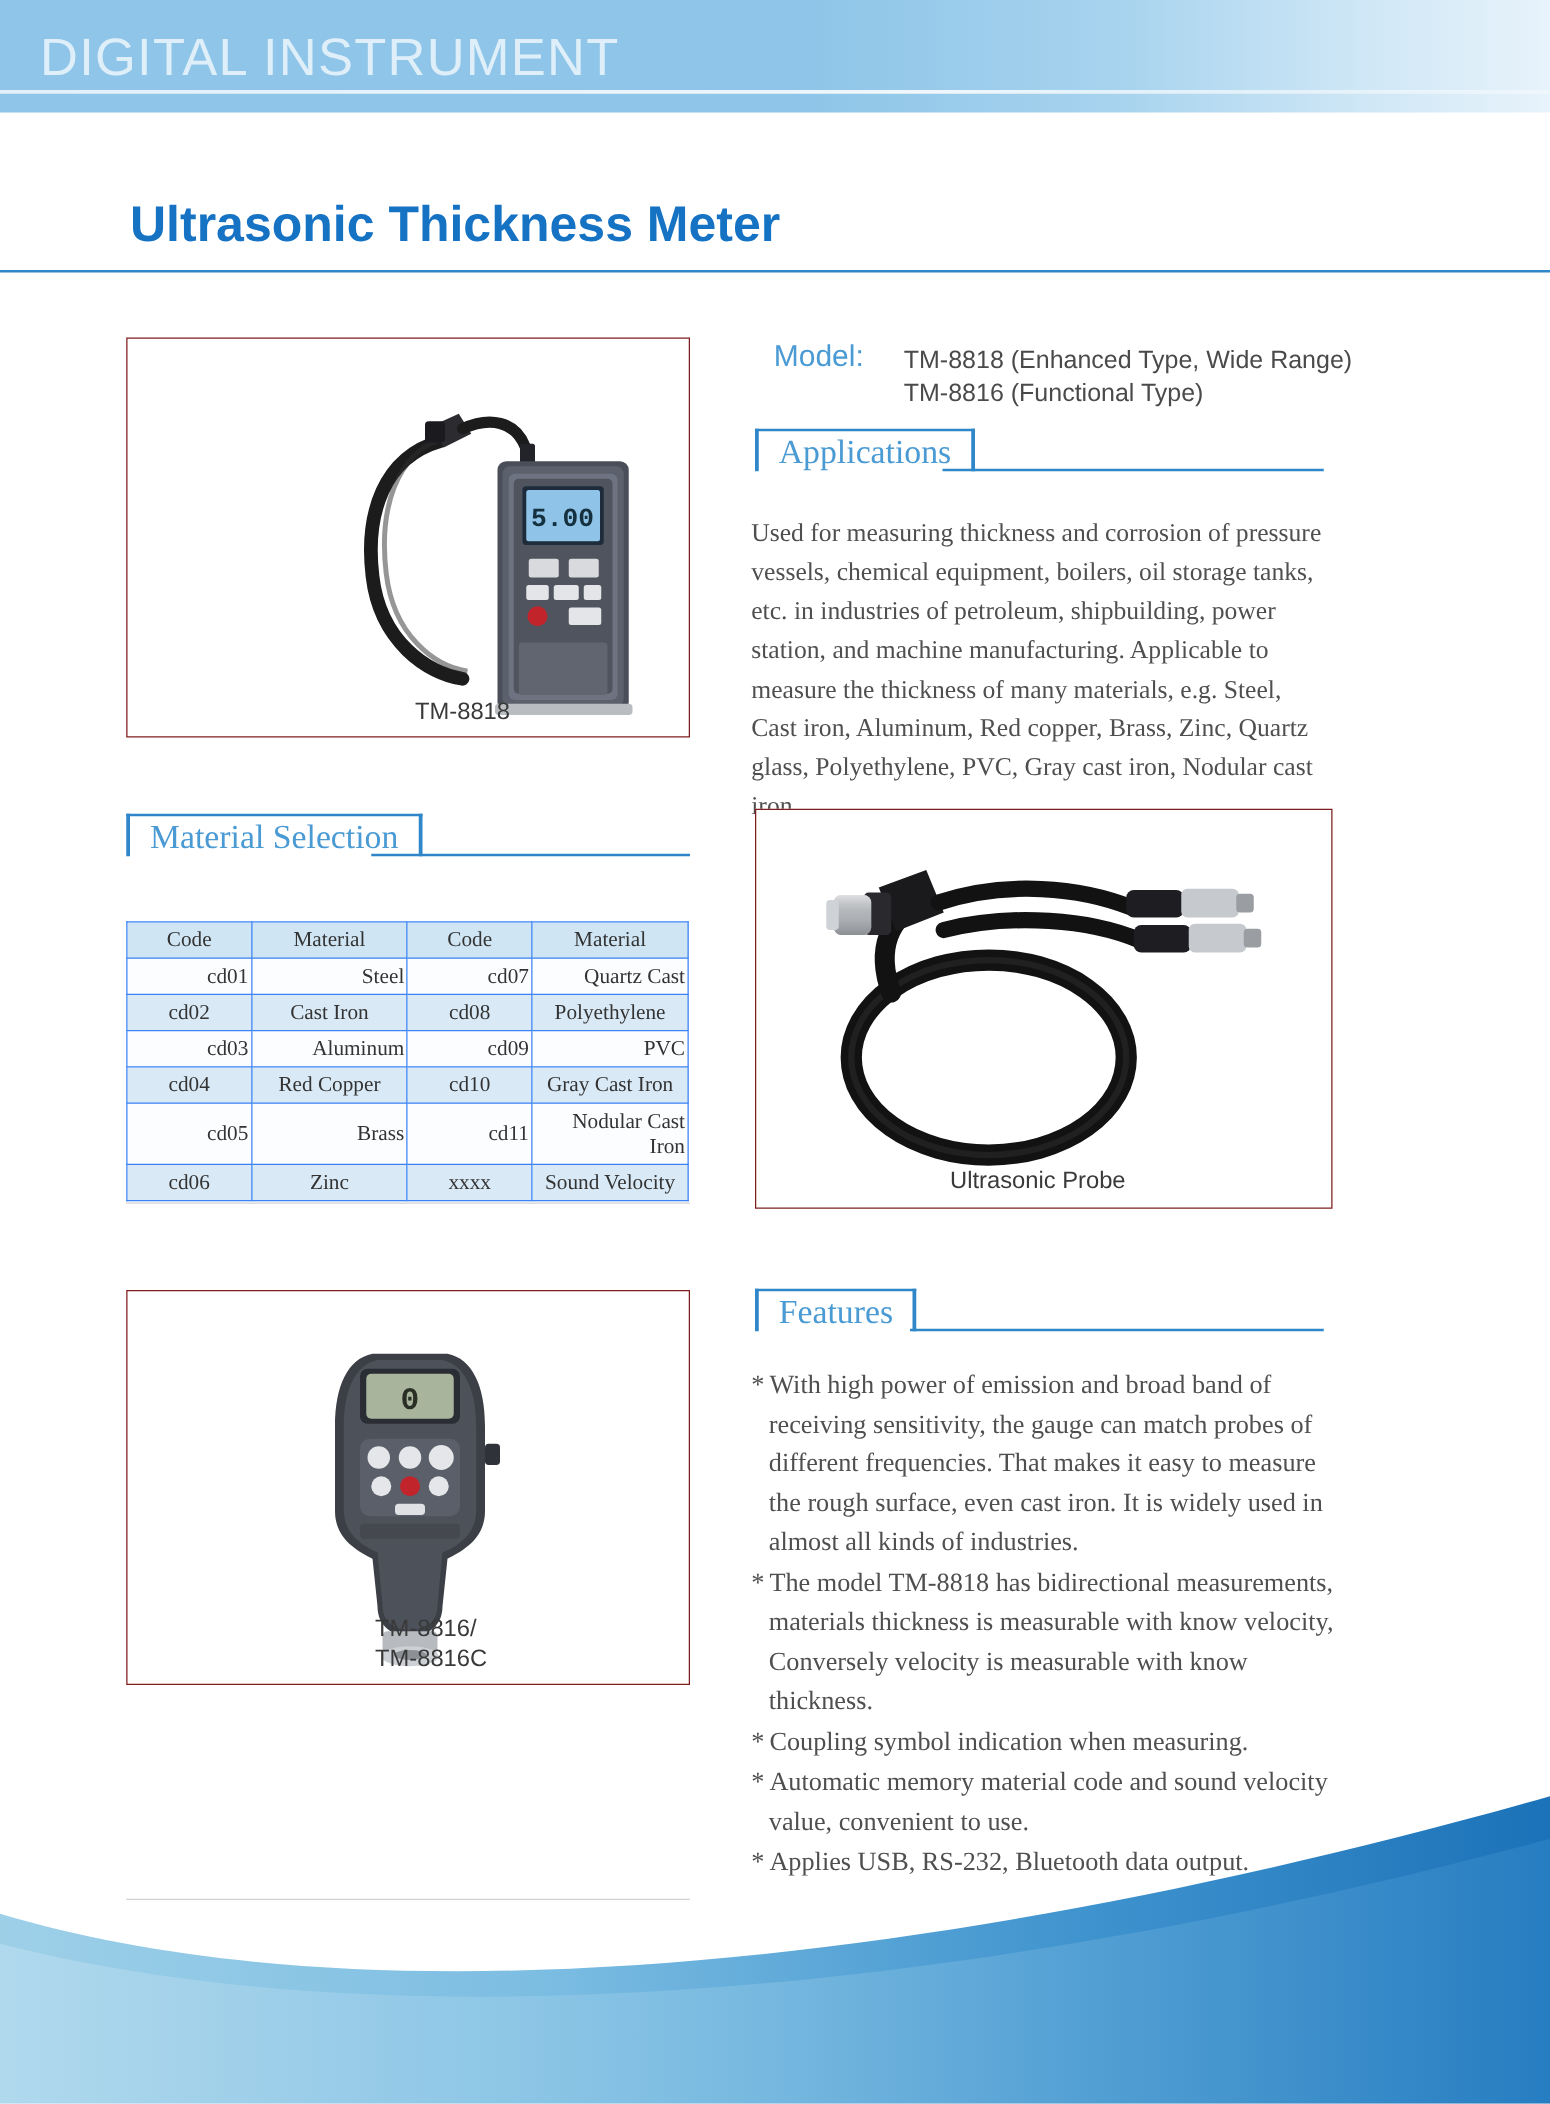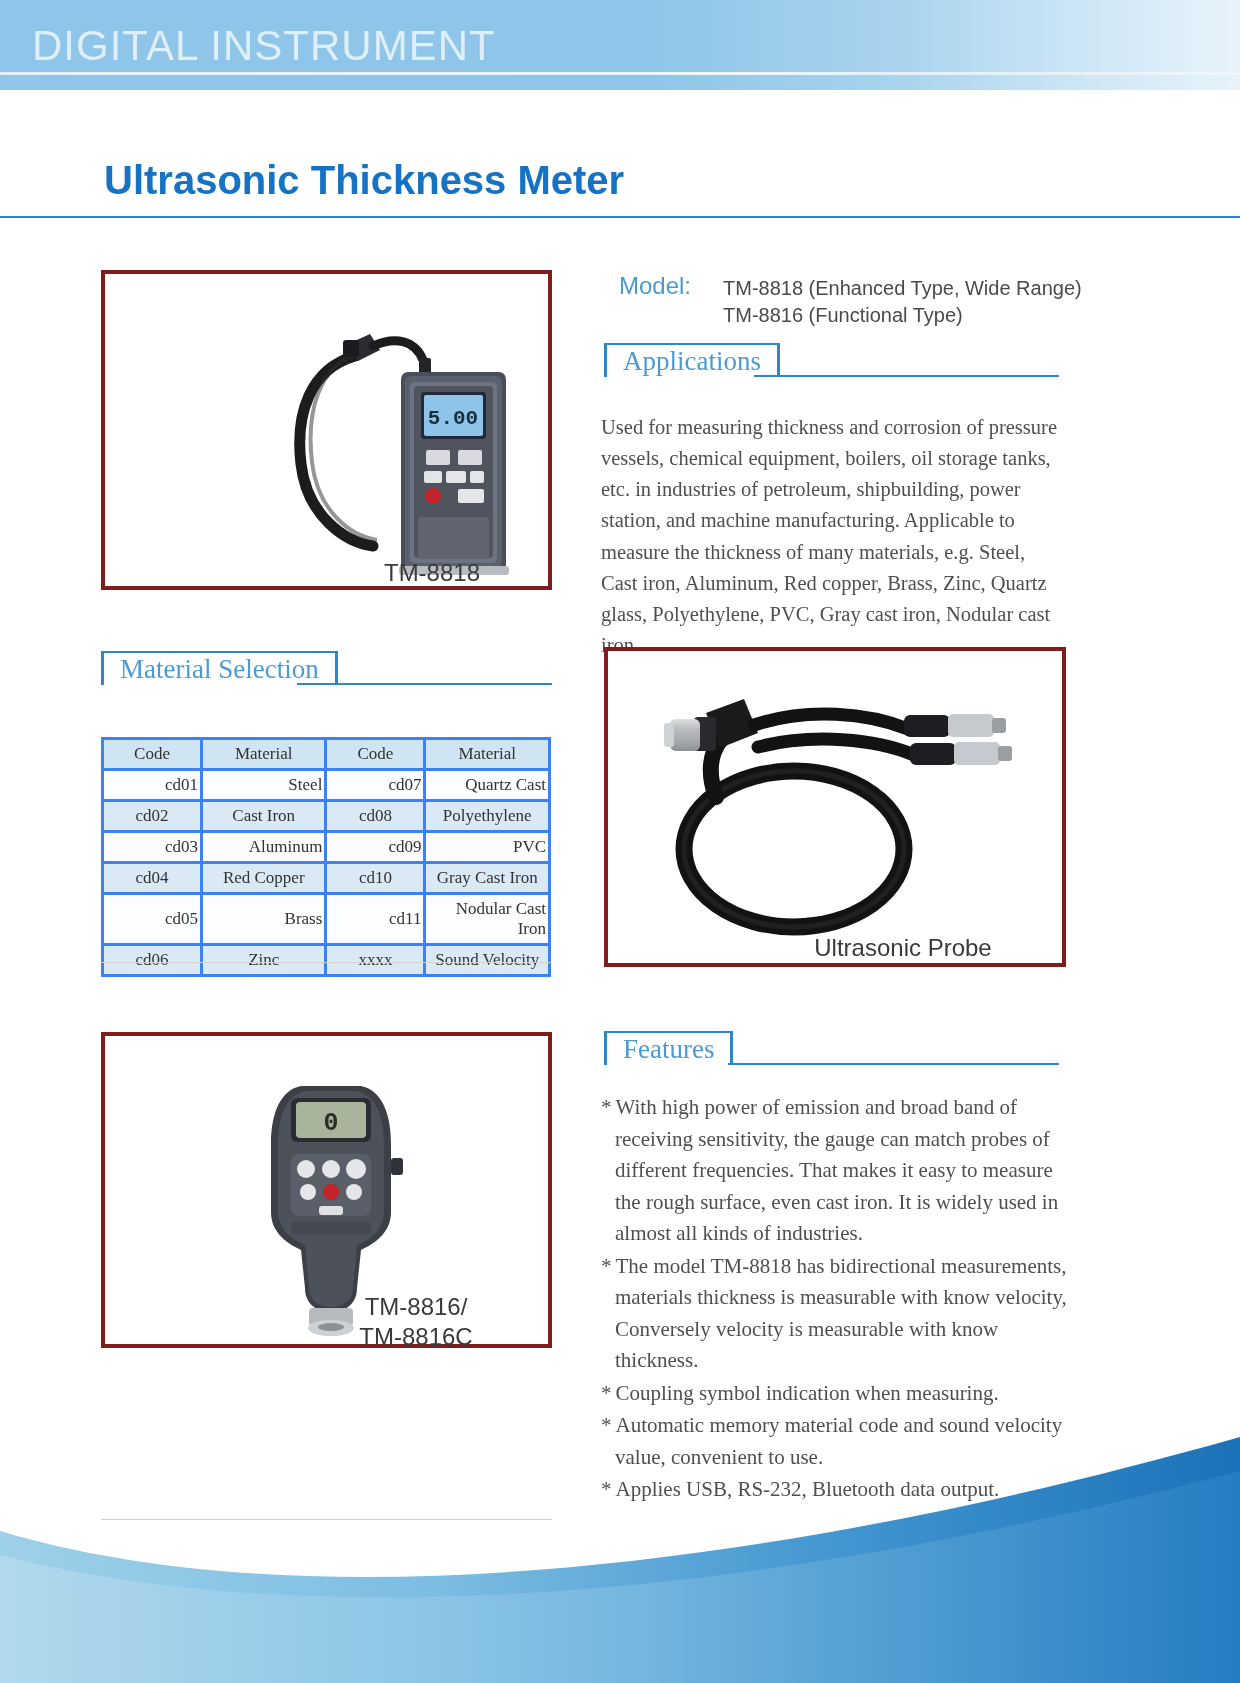--- a/index.html
+++ b/index.html
@@ -42,30 +42,30 @@
   }
   .title-rule {
     position: absolute; left: 0; top: 216px;
     width: 1240px; height: 2px;
     background: #2f86c8;
   }
 
   
   .img-box {
     position: absolute;
-    border: 4px solid #7f1d1d;
+    border: 1px solid #7f1d1d;
     background: #fff;
     text-decoration: underline;
   }
   .img-caption {
     position: absolute;
     font-family: "Liberation Sans", sans-serif;
-    font-size: 24px;
+    font-size: 19px;
     color: #3a3a3a;
-    text-align: center;
+    text-align: left;
     line-height: 1.25;
   }
 
   
   .section-head { position: absolute; height: 34px; }
   .section-head .tab {
     position: absolute; left: 0; top: 0;
     height: 34px;
     border-left: 3px solid #2f86c8;
     border-top: 2px solid #2f86c8;
@@ -105,21 +105,21 @@
 
   
   .mat-table {
     position: absolute; left: 101px; top: 737px;
     width: 450px;
     border-collapse: collapse;
     font-size: 17px;
     color: #333;
   }
   .mat-table td, .mat-table th {
-    border: 3px solid #3b82f6;
+    border: 1px solid #3b82f6;
     text-align: center;
     padding: 4px 2px;
     font-weight: normal;
     height: 25px;
   }
   .mat-table thead td { background: #cfe5f3; }
   .mat-table tbody tr.odd td { background: #fbfdfe; text-align: right; }
   .mat-table tbody tr.even td { background: #d9eaf6; }
   .mat-table td.c1 { width: 100px; }
   .mat-table td.c2 { width: 125px; }

